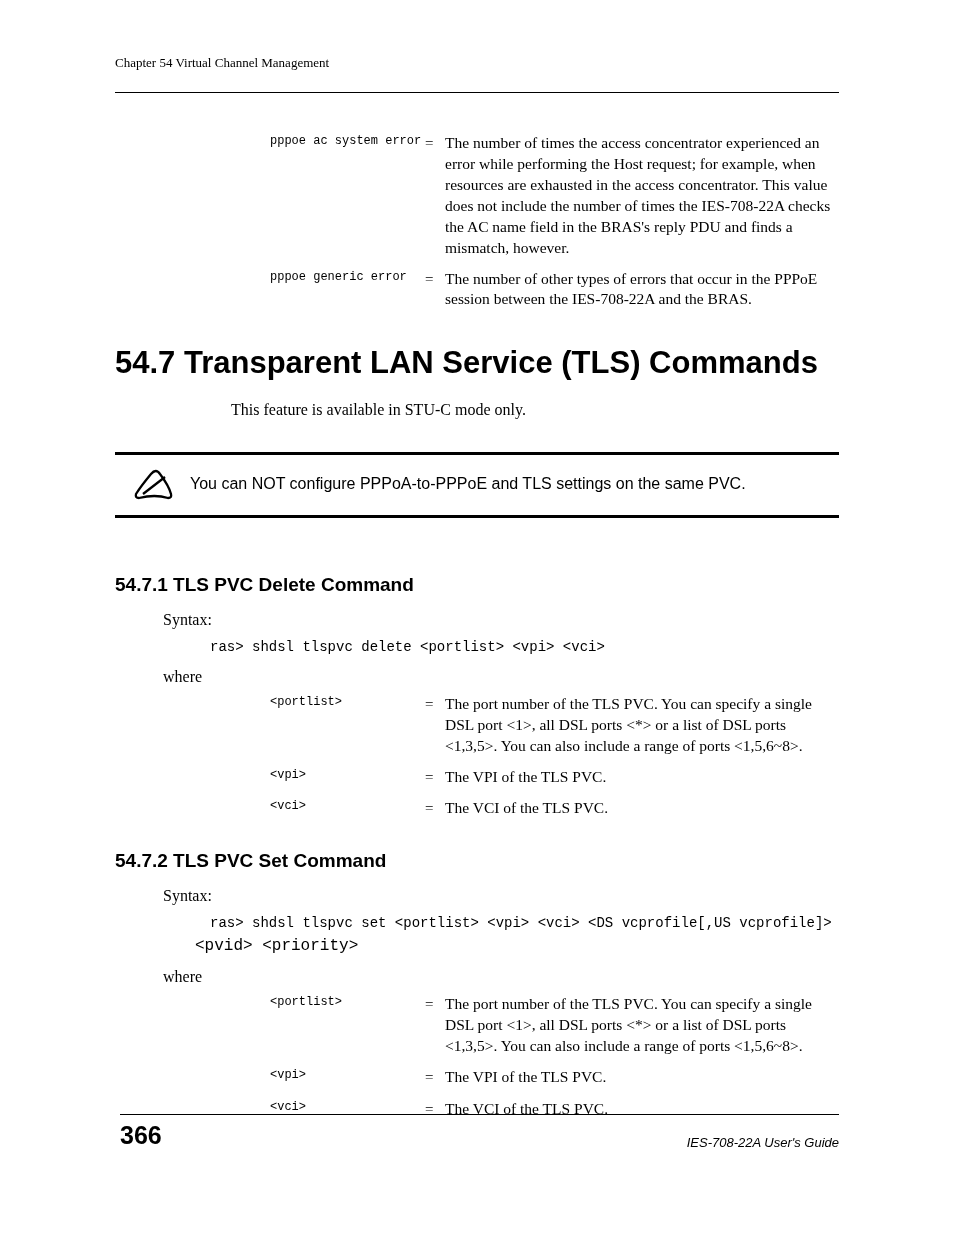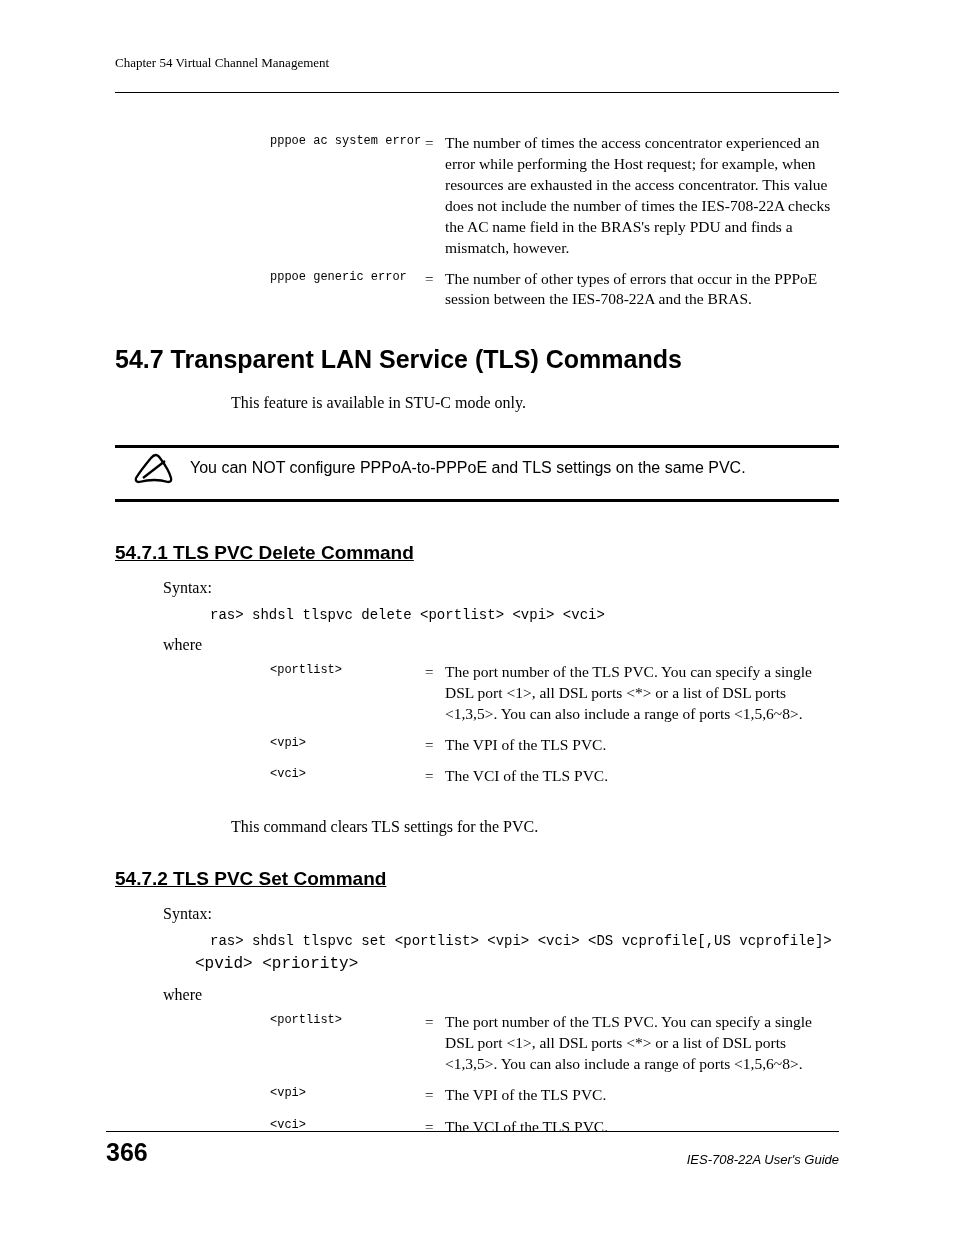--- a/index.html
+++ b/index.html
@@ -46,36 +46,36 @@
       line-height: 1.45;
     }
     .def-desc {
       flex: 1;
       font-size: 15.5px;
       line-height: 1.35;
     }
     .h1 {
       font-family: Arial, Helvetica, sans-serif;
       font-weight: bold;
-      font-size: 25px;
+      font-size: 31px;
       margin-top: 35px;
       margin-bottom: 18px;
     }
     .body-text {
       font-size: 16px;
       margin-left: 116px;
       margin-bottom: 25px;
       line-height: 1.4;
     }
     .note-block {
       border-top: 3px solid #000;
       border-bottom: 3px solid #000;
       margin-top: 30px;
-      margin-bottom: 40px;
-      padding: 4px 0 13px 0;
+      margin-bottom: 56px;
+      padding: 13px 0 13px 0;
       display: flex;
       align-items: center;
     }
     .note-icon {
       width: 75px;
       flex-shrink: 0;
       display: flex;
       justify-content: center;
       align-items: center;
     }
@@ -84,21 +84,20 @@
       font-size: 16px;
       line-height: 1.3;
       flex: 1;
     }
     .h2 {
       font-family: Arial, Helvetica, sans-serif;
       font-weight: bold;
       font-size: 19px;
       margin-top: 30px;
       margin-bottom: 15px;
-      text-decoration: underline;
     }
     .syntax-label {
       font-size: 16px;
       margin-left: 48px;
       margin-bottom: 8px;
     }
     .code-line {
       font-family: "Courier New", Courier, monospace;
       font-size: 14px;
       margin-left: 95px;
@@ -110,21 +109,21 @@
       font-family: "Courier New", Courier, monospace;
       font-size: 16px;
       margin-left: 80px;
       margin-bottom: 10px;
       line-height: 1.5;
       white-space: pre-wrap;
     }
     .footer {
       position: absolute;
       bottom: 30px;
-      left: 106px;
+      left: 120px;
       right: 115px;
       display: flex;
       justify-content: space-between;
       align-items: flex-end;
       border-top: 1px solid #000;
       padding-top: 6px;
     }
     .page-num {
       font-family: Arial, Helvetica, sans-serif;
       font-weight: bold;
@@ -185,21 +184,20 @@
       <div class="def-eq">=</div>
       <div class="def-desc">The VPI of the TLS PVC.</div>
     </div>
     <div class="def-row">
       <div class="def-term">&lt;vci&gt;</div>
       <div class="def-eq">=</div>
       <div class="def-desc">The VCI of the TLS PVC.</div>
     </div>
   </div>
 
-  <div class="body-text">This command clears TLS settings for the PVC.</div>
 
   <div class="h2">54.7.2  TLS PVC Set Command</div>
   <div class="syntax-label">Syntax:</div>
   <div class="code-line" style="margin-bottom:0">ras&gt; shdsl tlspvc set &lt;portlist&gt; &lt;vpi&gt; &lt;vci&gt; &lt;DS vcprofile[,US vcprofile]&gt;</div>
   <div class="code-line-2">&lt;pvid&gt; &lt;priority&gt;</div>
   <div class="syntax-label">where</div>
 
   <div class="def-table">
     <div class="def-row">
       <div class="def-term">&lt;portlist&gt;</div>

